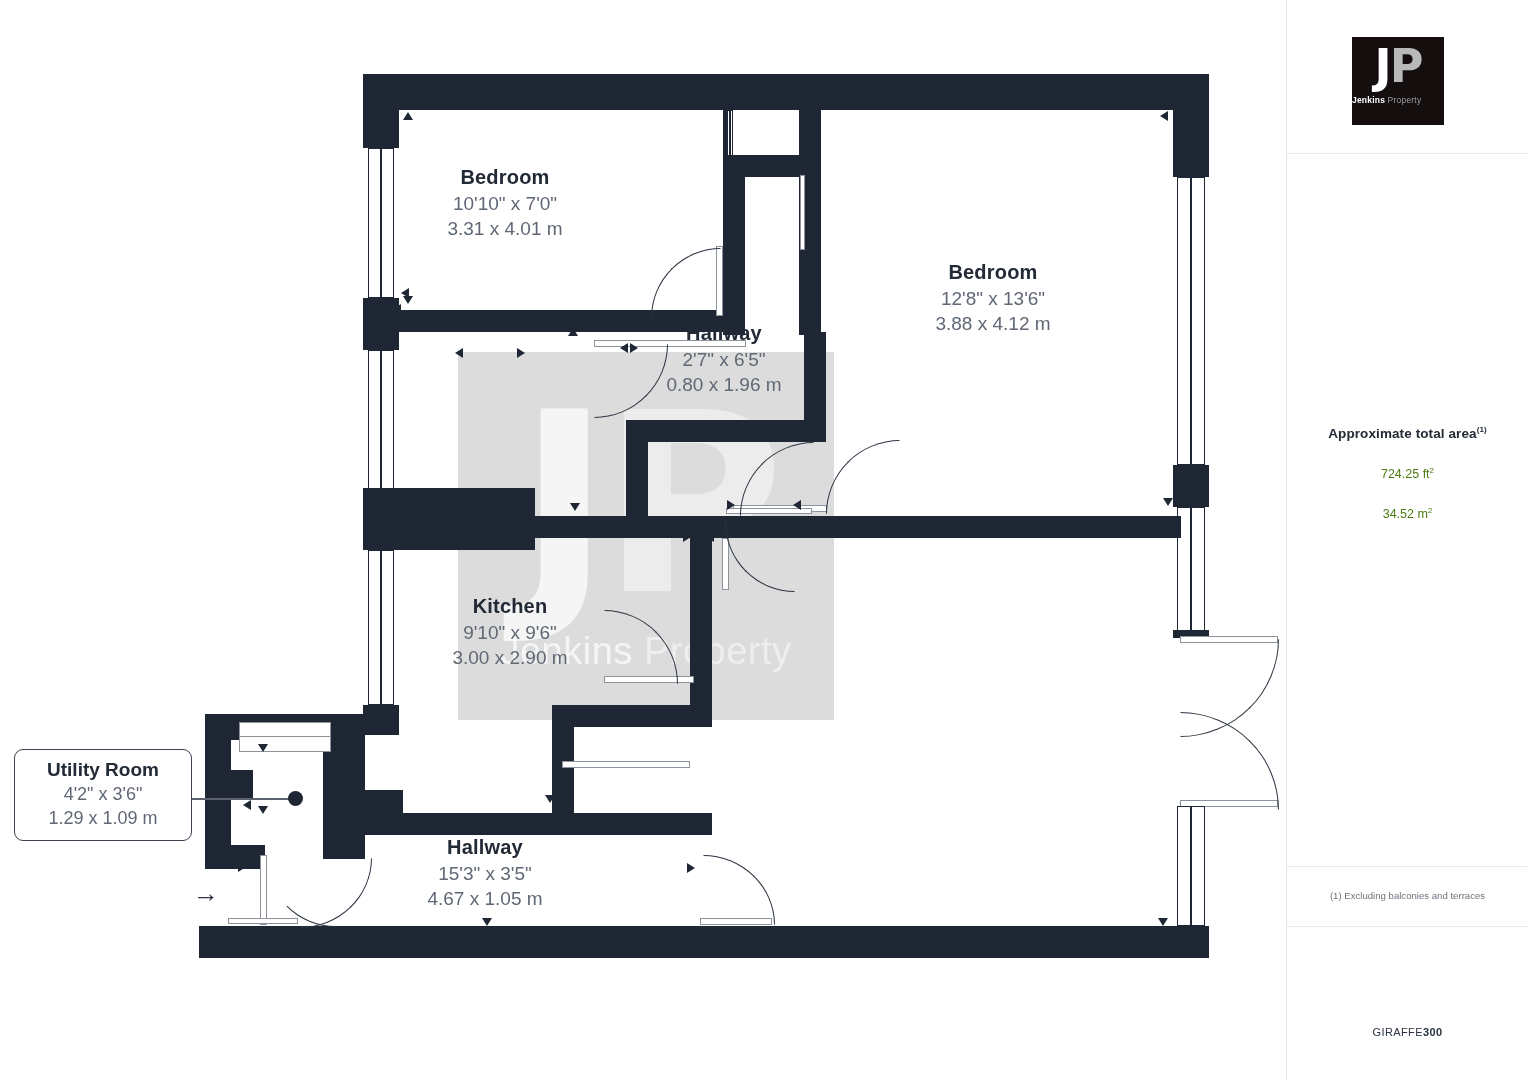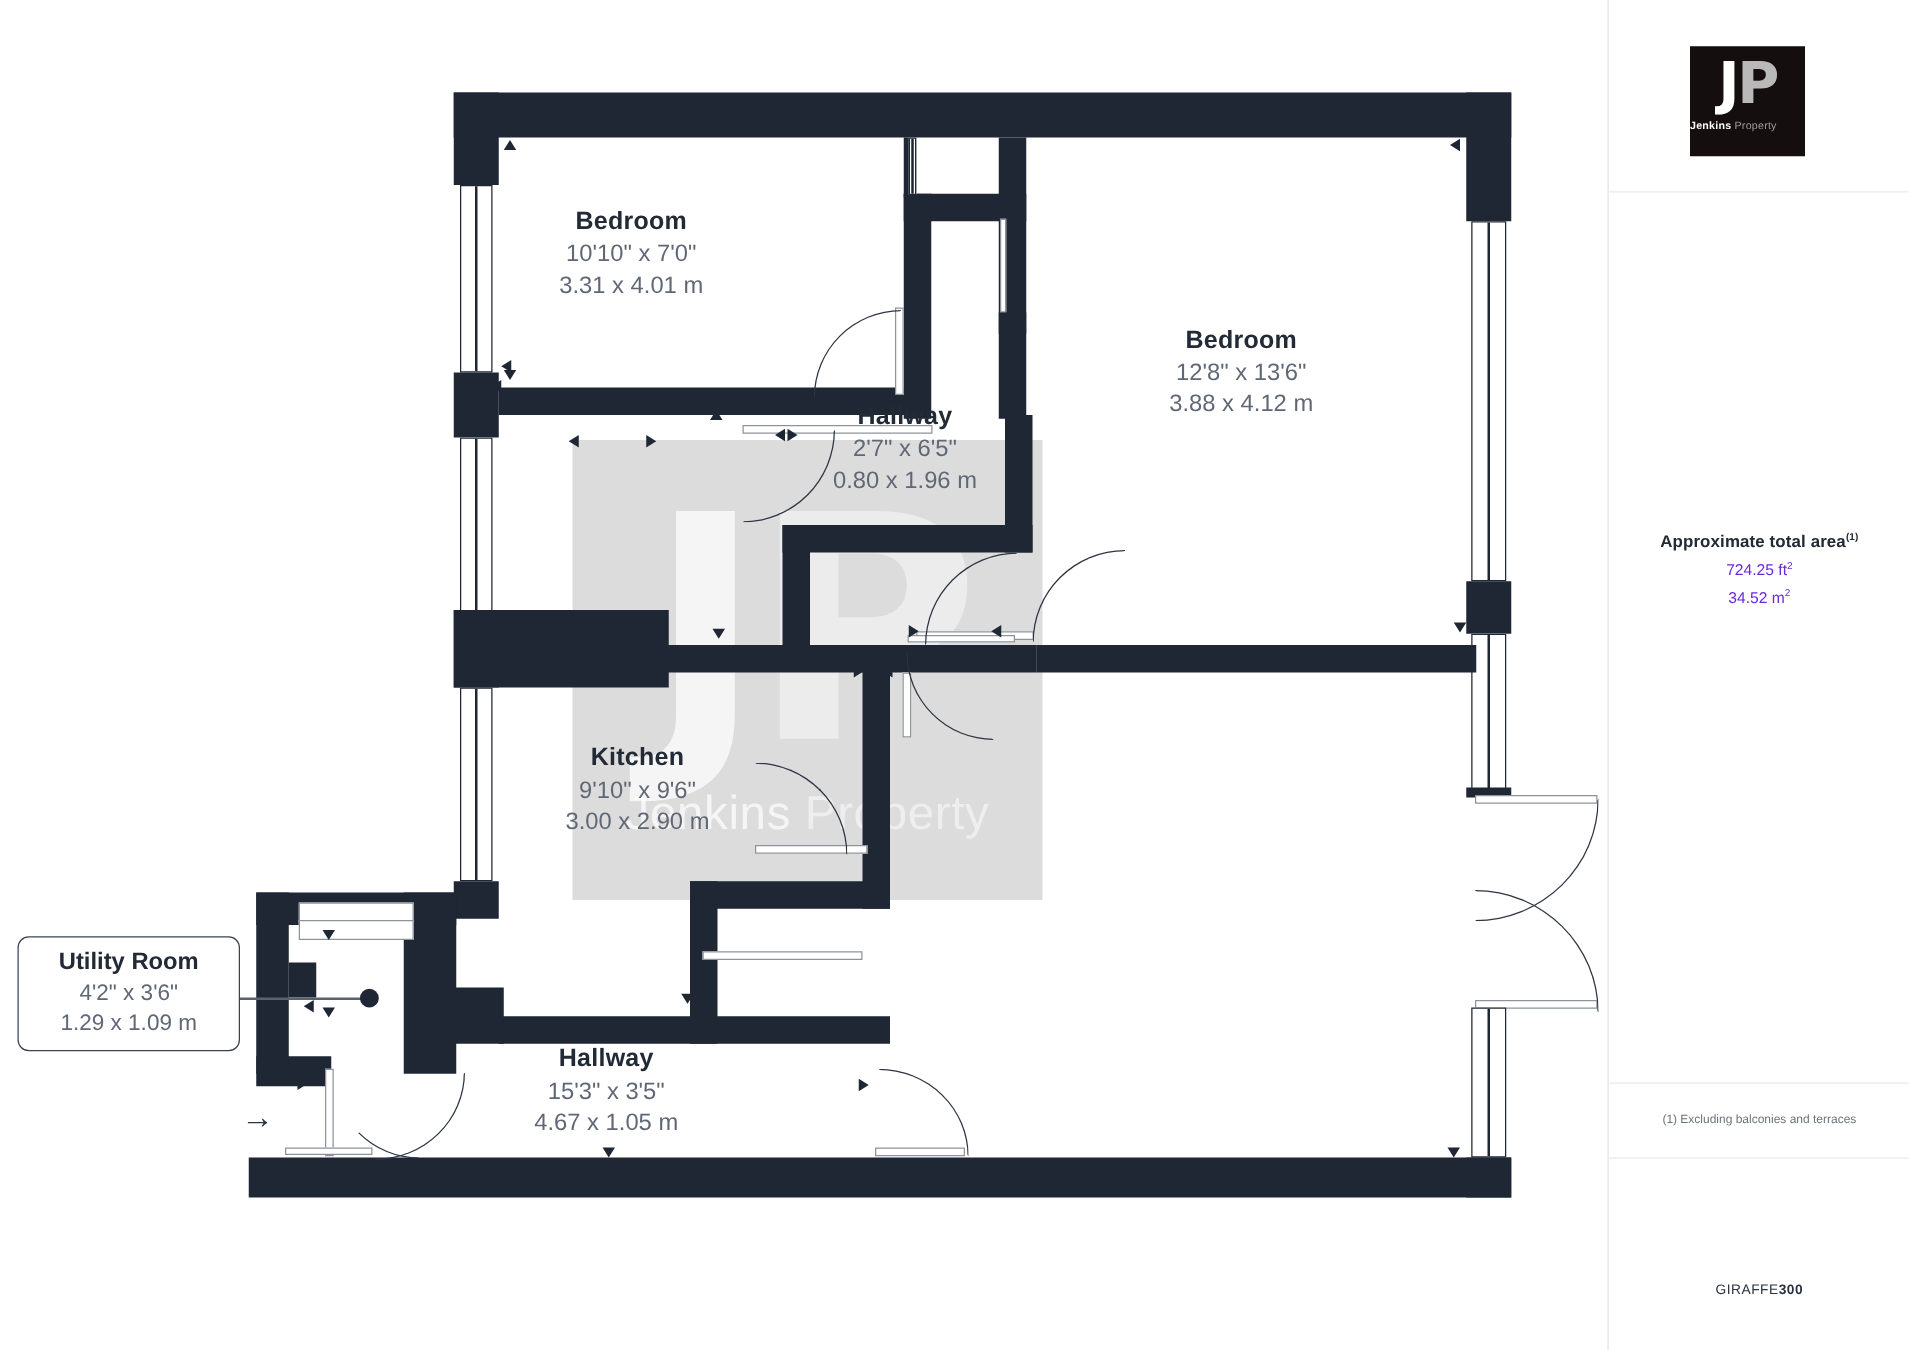--- a/index.html
+++ b/index.html
@@ -14,21 +14,21 @@
   #logo-jp{position:absolute;left:0;top:-2px;width:92px;height:62px;line-height:62px;text-align:center;font-family:"DejaVu Sans",sans-serif;font-weight:700;font-size:46px;letter-spacing:-2px;}
   #logo-jp .j{color:#ffffff;}
   #logo-jp .p{color:#b9b9b9;}
   #logo-sub{position:absolute;left:0;top:58px;width:72px;text-align:left;font-size:8.5px;letter-spacing:.2px;}
   #logo-sub .s1{color:#ffffff;font-weight:700;}
   #logo-sub .s2{color:#9d9d9d;}
 
   #area-block{position:absolute;left:0;top:425px;width:241px;text-align:center;}
   #area-title{font-size:13.5px;font-weight:700;color:#222a35;letter-spacing:.1px;}
   #area-title sup{font-size:8px;font-weight:700;vertical-align:super;}
-  .area-val{font-size:12.5px;color:#6d28d9;margin-top:7px;}
+  .area-val{font-size:12.5px;color:#4d7c0f;margin-top:25px;}
   .area-val sup{font-size:8px;vertical-align:super;}
 
   #foot-note{position:absolute;left:0;top:890px;width:241px;text-align:center;font-size:9.6px;color:#6d737d;}
   #disclaimer{position:absolute;left:14px;top:948px;width:213px;text-align:center;font-size:10px;line-height:16px;color:#6d737d;}
   #brand{position:absolute;left:0;top:1026px;width:241px;text-align:center;font-size:11px;color:#2a3340;letter-spacing:.4px;}
   #brand b{font-weight:700;}
 
   
   #plan{position:absolute;left:0;top:0;width:1286px;height:1080px;}
   .w{position:absolute;background:#1e2733;}         

